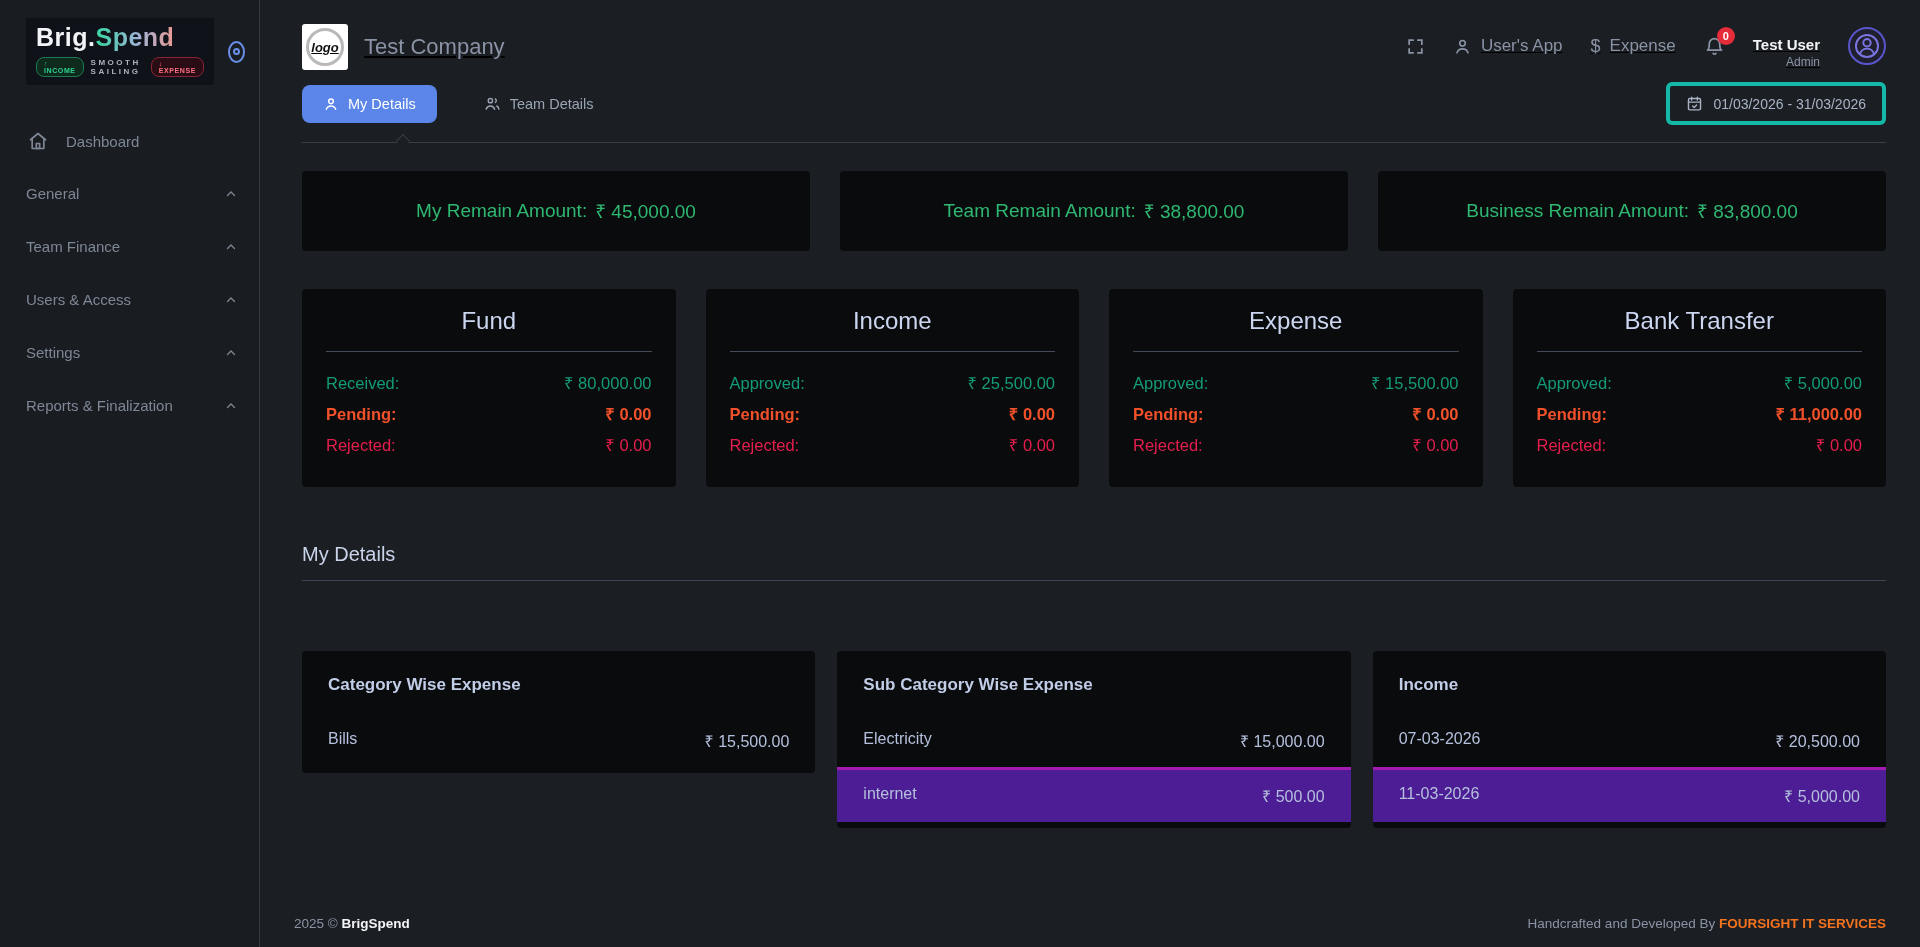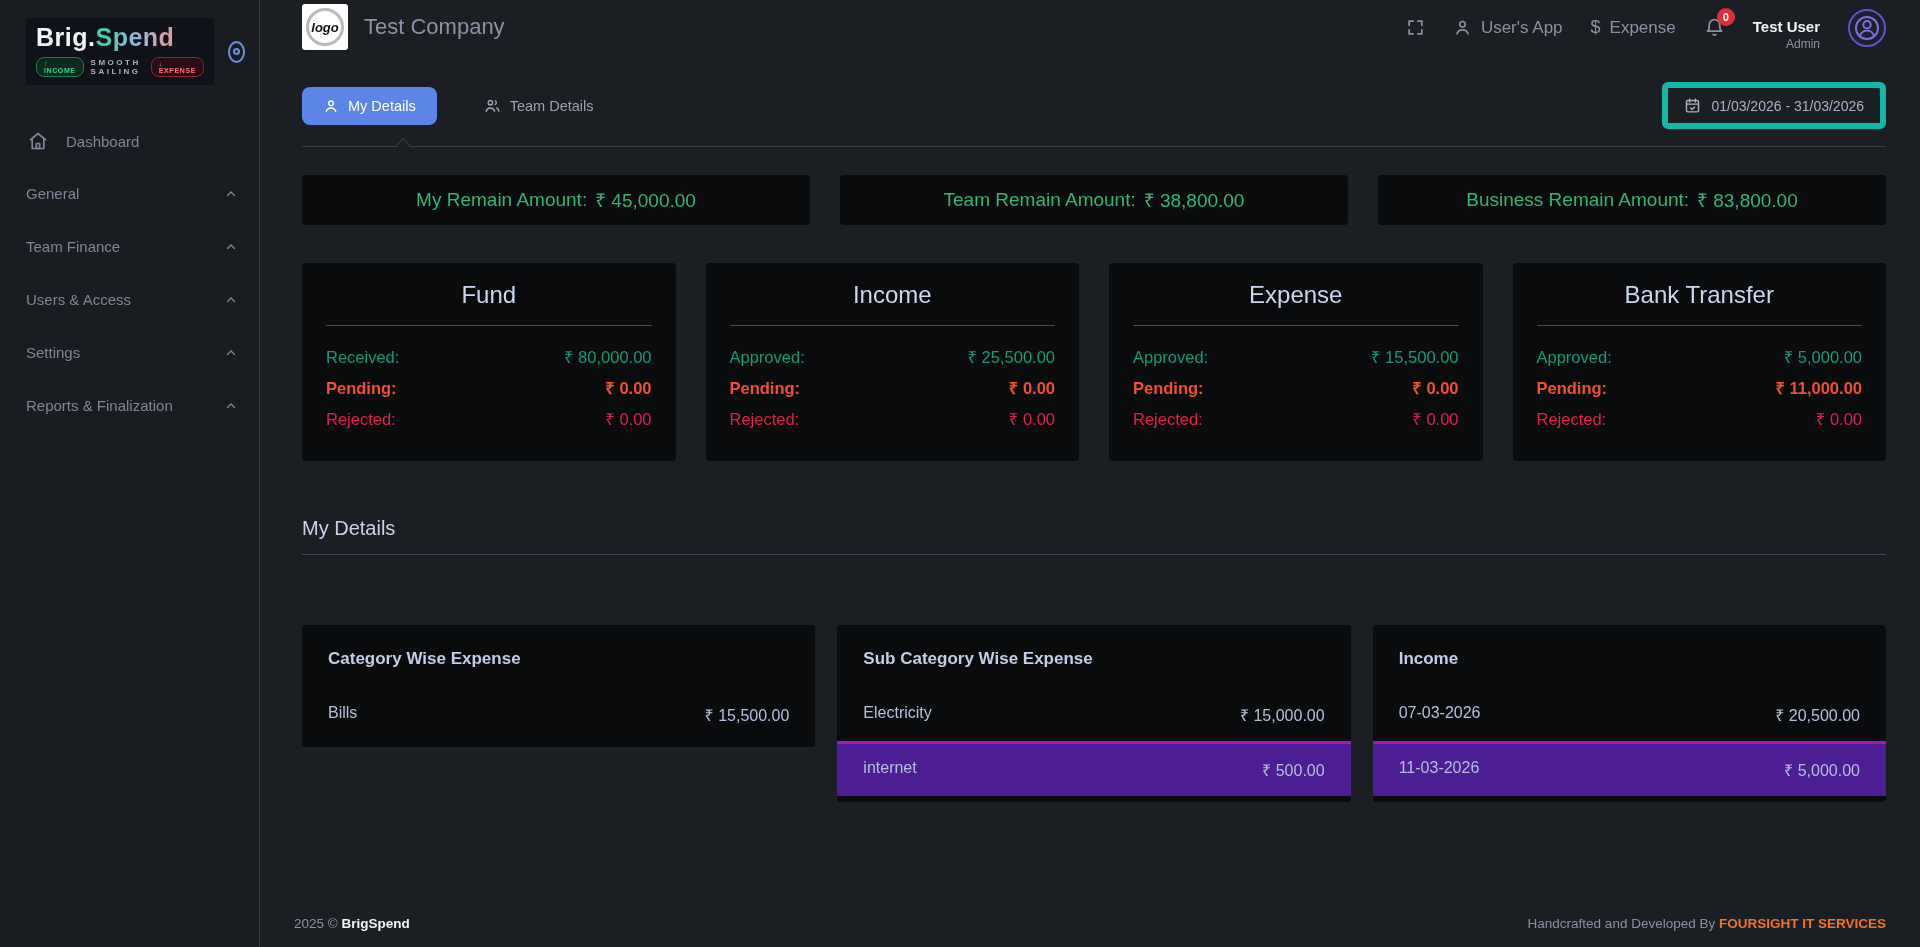--- a/index.html
+++ b/index.html
@@ -24,46 +24,46 @@
   .side-nav { margin-top:34px; }
   .side-item { display:flex; align-items:center; gap:18px; padding:12px 22px 12px 28px; color:#7e8796; font-size:15px; cursor:pointer; }
   .side-group { display:flex; align-items:center; justify-content:space-between; padding:14px 22px 14px 26px; color:#7e8796; font-size:15px; cursor:pointer; margin-top:8px; }
   .side-icon { width:20px; height:20px; display:inline-flex; }
   .chev { width:12px; height:12px; display:inline-flex; }
   svg { display:block; }
 
   
   .main { flex:1; display:flex; flex-direction:column; padding:0 34px 0 42px; }
 
-  .topbar { display:flex; align-items:flex-start; justify-content:space-between; height:66px; margin-top:4px; }
+  .topbar { display:flex; align-items:flex-end; justify-content:space-between; height:66px; margin-top:4px;text-decoration:underline; }
   .topbar-left { display:flex; align-items:center; gap:16px; }
   .company-logo { width:46px; height:46px; background:#ffffff; border-radius:3px; display:flex; align-items:center; justify-content:center; }
   .company-logo-inner { width:38px; height:38px; border:3px solid #b9b9b9; border-radius:50%; display:flex; align-items:center; justify-content:center; font-size:13px; font-weight:bold; color:#111; font-style:italic; }
   .company-name { font-size:22px; color:#8a93a5; }
   .topbar-right { display:flex; align-items:center; gap:28px; }
   .top-btn { display:flex; align-items:center; gap:9px; color:#8a93a5; font-size:17px; cursor:pointer; background:none; border:none; font-family:inherit; }
   .dollar-glyph { font-size:18px; color:#8a93a5; }
   .bell-wrap { position:relative; cursor:pointer; }
   .badge { position:absolute; top:-9px; right:-10px; background:#e52c3a; color:#fff; font-size:11px; font-weight:bold; min-width:18px; height:18px; border-radius:50%; display:flex; align-items:center; justify-content:center; }
   .user-block { text-align:right; line-height:1.25; }
   .user-name { color:#f3f5f8; font-size:15px; font-weight:bold;margin-top:14px; }
   .user-role { color:#8a93a5; font-size:12px; }
   .avatar { width:38px; height:38px; border-radius:50%; border:2px solid #5a55cc; background:#201f2e; display:flex; align-items:center; justify-content:center; cursor:pointer; }
 
   .tabs-row { display:flex; align-items:center; justify-content:space-between; margin-top:12px; }
   .tabs { display:flex; align-items:center; gap:26px; }
   .tab { display:flex; align-items:center; gap:9px; font-size:14.5px; padding:11px 21px; border-radius:8px; cursor:pointer; background:none; border:none; font-family:inherit; color:#9aa3b2; }
   .tab.active { background:#5b85e8; color:#ffffff; }
-  .date-box { display:flex; align-items:center; gap:10px; border:6px solid #14b8a6; border-radius:6px; padding:9px 16px; color:#a9b3c6; font-size:14px; min-width:210px; cursor:pointer; background:transparent; font-family:inherit; }
+  .date-box { display:flex; align-items:center; gap:10px; border:4px solid #14b8a6; border-radius:6px; padding:9px 16px; color:#a9b3c6; font-size:14px; min-width:210px; cursor:pointer; background:transparent; font-family:inherit; }
 
   .tabs-divider { position:relative; border:none; border-top:1px solid #3a3f47; margin-top:17px; }
   .tab-notch { position:absolute; left:96px; top:-6px; width:10px; height:10px; background:#1b1e22; border-left:1px solid #3a3f47; border-top:1px solid #3a3f47; transform:rotate(45deg); }
 
   .summary-row { display:grid; grid-template-columns:repeat(3,1fr); gap:30px; margin-top:28px; }
-  .summary-card { background:#0a0b0d; border-radius:4px; height:50px; display:flex; align-items:center; justify-content:center; gap:8px; font-size:19px; color:#2eb872; }
+  .summary-card { background:#0a0b0d; border-radius:4px; height:80px; display:flex; align-items:center; justify-content:center; gap:8px; font-size:19px; color:#2eb872; }
 
   .stats-row { display:grid; grid-template-columns:repeat(4,1fr); gap:30px; margin-top:38px; }
   .stat-card { background:#0a0b0d; border-radius:4px; padding:18px 24px 26px 24px; }
   .stat-title { text-align:center; font-size:24px; color:#ccd6f0; font-weight:400; padding-bottom:16px; border-bottom:1px solid #434a58; }
   .stat-rows { margin-top:16px; }
   .stat-row { display:flex; justify-content:space-between; font-size:16.5px; line-height:31px; }
   .row-approved { color:#149b77;justify-content:space-between; }
   .row-pending { color:#f1512a; font-weight:bold;gap:32px; }
   .row-rejected { color:#e61e4d; }
 

